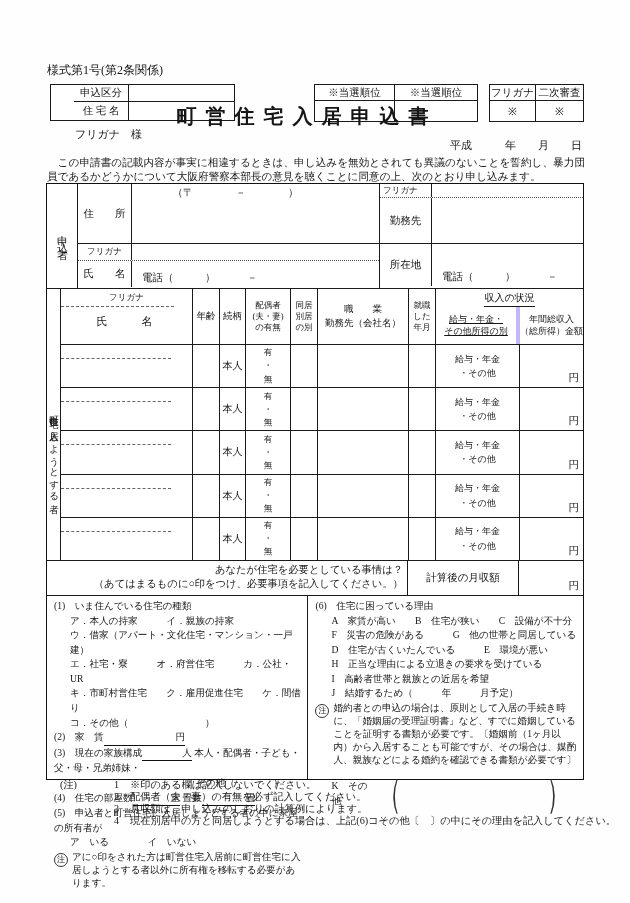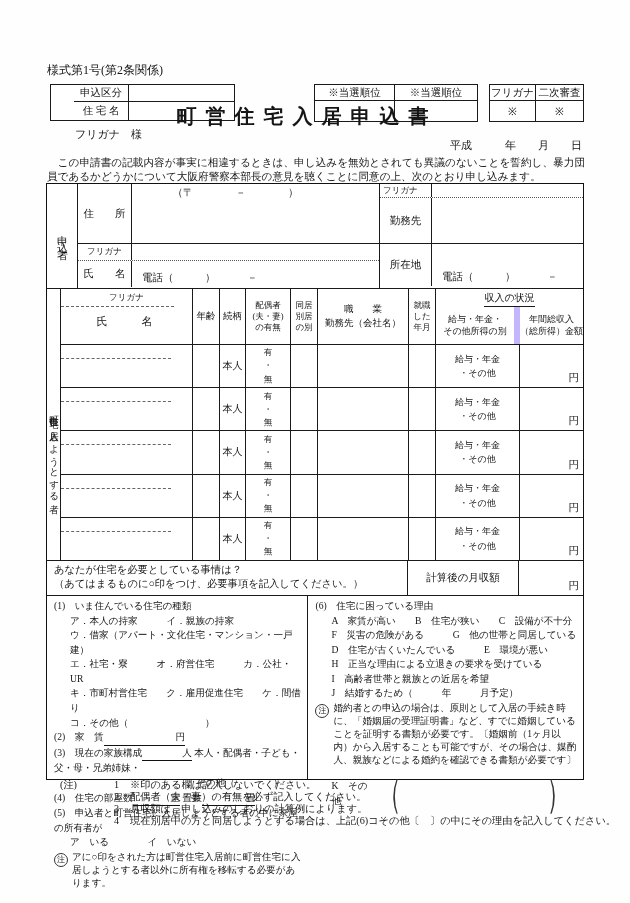--- a/index.html
+++ b/index.html
@@ -52,21 +52,21 @@
   .hh-row{display:flex;height:43px;border-bottom:1px solid #1a1a1a;}
   .hh-row:last-child{border-bottom:none;}
   .rc{box-sizing:border-box;border-right:1px solid #1a1a1a;position:relative;display:flex;align-items:center;justify-content:center;text-align:center;overflow:hidden;}
   .namedash{position:absolute;left:0;top:13px;width:84%;border-top:1px dashed #666;}
   .relname{font-size:10px;}
   .spouse-opts{font-size:8.5px;line-height:1.55;}
   .inc-opts{font-size:9px;line-height:1.6;}
   .amountcell{align-items:flex-end;justify-content:flex-end;padding:0 4px 2px 0;font-size:10.5px;border-right:none !important;}
   
   .jijo{display:flex;height:34px;border-bottom:1px solid #1a1a1a;}
-  .jijo-q{width:361px;border-right:1px solid #1a1a1a;box-sizing:border-box;padding:2px 4px 0 7px;font-size:10.3px;line-height:1.4;}
+  .jijo-q{width:361px;border-right:1px solid #1a1a1a;box-sizing:border-box;padding:2px 4px 0 7px;font-size:10.3px;line-height:1.4;text-align:right;}
   .jijo-label{width:111px;border-right:1px solid #1a1a1a;box-sizing:border-box;display:flex;align-items:center;justify-content:center;font-size:10.5px;}
   .jijo-amount{flex:1;display:flex;align-items:flex-end;justify-content:flex-end;padding:0 4px 2px 0;font-size:10.5px;box-sizing:border-box;}
   
   .reasons{display:flex;height:183px;}
   .r-left{width:274px;border-right:1px solid #1a1a1a;box-sizing:border-box;padding:3px 4px 0 7px;font-size:9.6px;line-height:1.52;}
   .r-right{flex:1;box-sizing:border-box;padding:3px 5px 0 7px;font-size:9.6px;line-height:1.52;}
   .opt{padding-left:16px;}
   .ul{display:inline-block;border-bottom:1px solid #111;}
   .bk{display:inline-block;}
   .noterow{display:flex;gap:4px;margin-top:1px;}
@@ -173,21 +173,21 @@
 別居
 の別</div>
           <div class="hc w-job fs95 pre">職　　業
 勤務先（会社名）</div>
           <div class="hc w-emp fs85 pre">就職
 した
 年月</div>
           <div class="hc h-income">
             <div class="h-inc-top">収入の状況</div>
             <div class="h-inc-bottom">
-              <div class="hc w-inctype fs9 pre" style="border-right:6px solid #c4b5fd;">給与・年金・
+              <div class="hc w-inctype fs9 pre" style="border-right:4px solid #c4b5fd;text-decoration:underline;">給与・年金・
 その他所得の別</div>
               <div class="hc w-inctotal fs9 pre">年間総収入
 （総所得）金額</div>
             </div>
           </div>
         </div>
 
         <div class="hh-row">
           <div class="rc w-name">
               <div class="namedash"></div>

